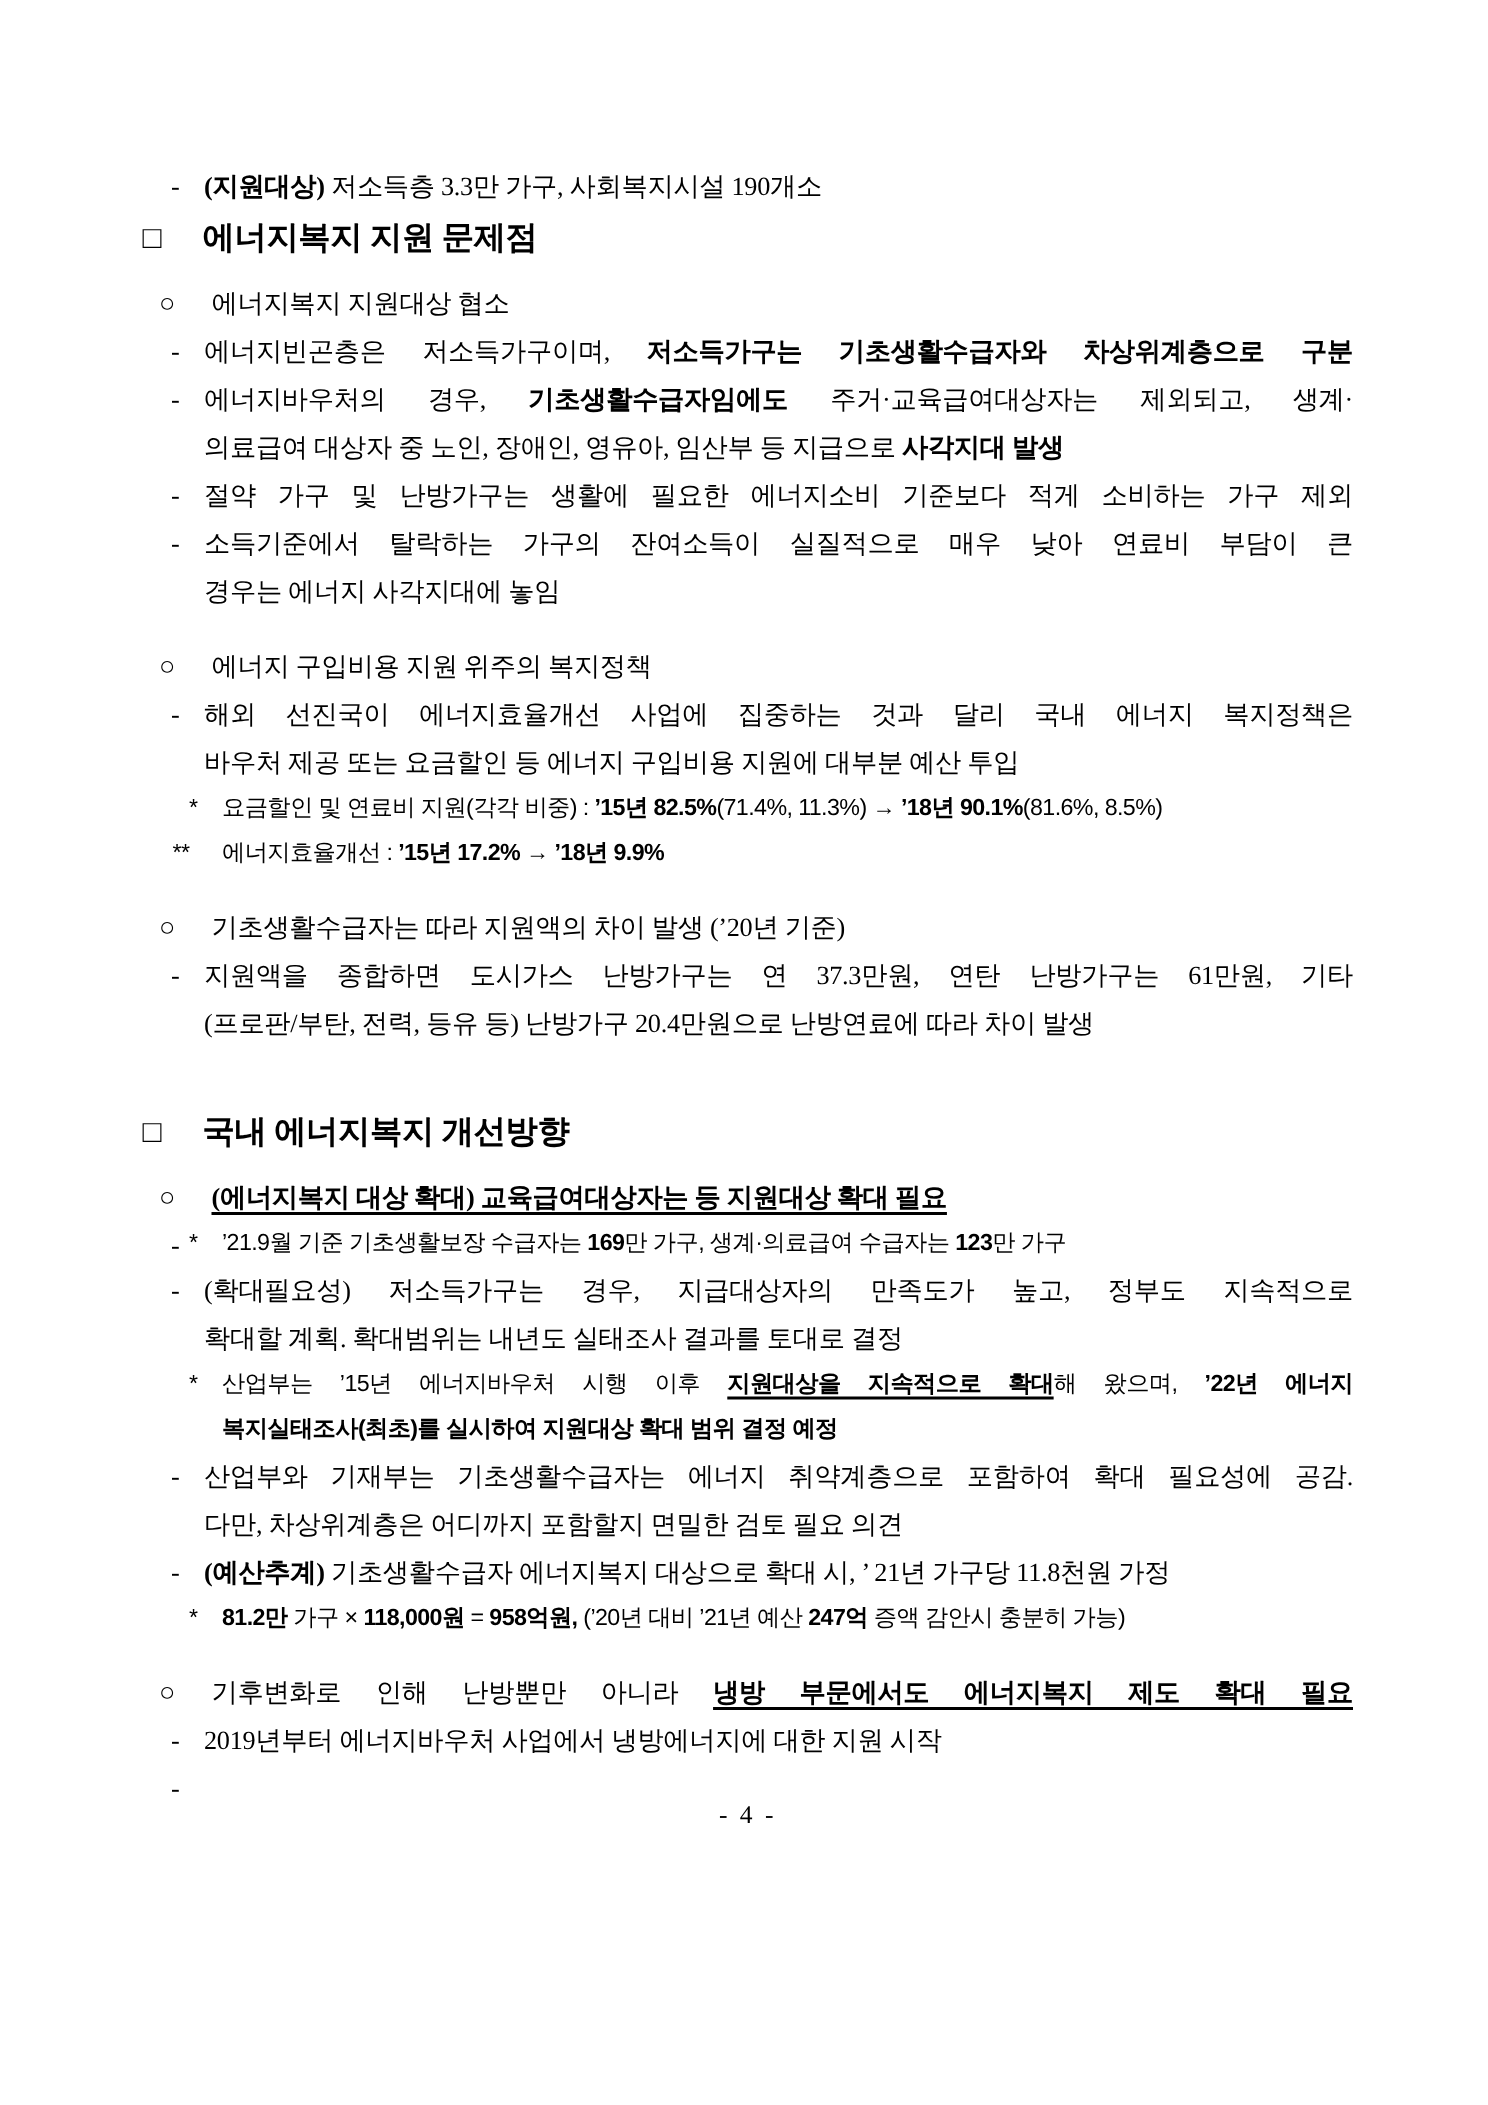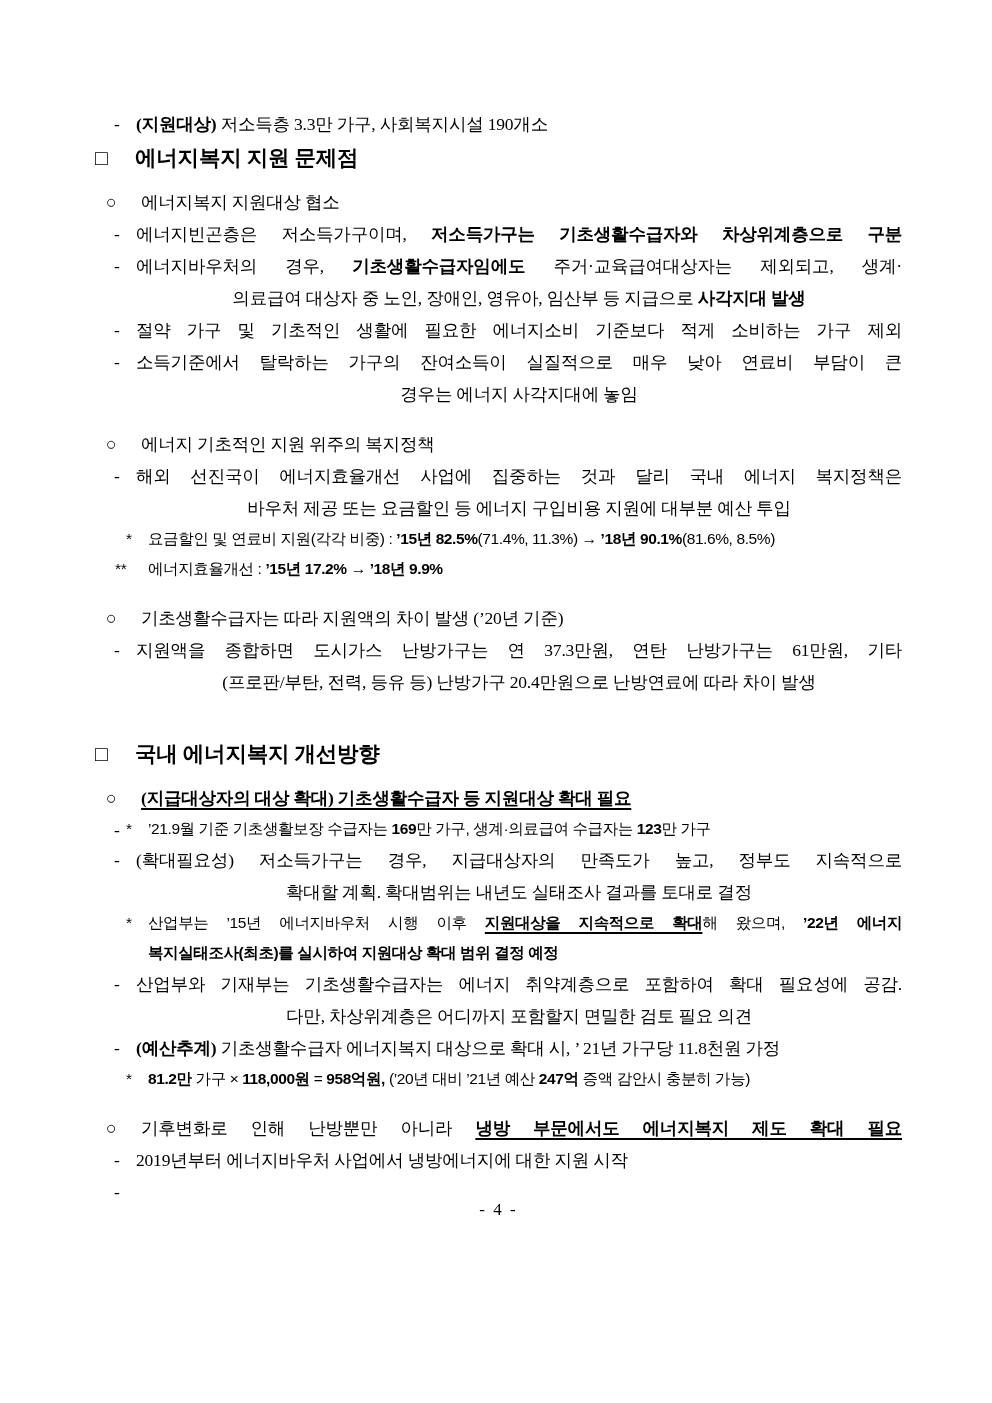--- a/index.html
+++ b/index.html
@@ -14,21 +14,21 @@
   
   .h1{font-size:21.5px;font-weight:bold;line-height:36px;padding-left:40px;margin:0 0 10px 0;}
   .h1 .bullet{left:0;font-weight:normal;font-size:21px;}
   
   .circle{padding-left:46px;margin-top:18px;}
   .circle .bullet{left:11px;font-size:18px;}
   
   .dash{padding-left:41px;}
   .dash .bullet{left:19px;}
   
-  .cont{padding-left:41px;text-align:center;}
+  .cont{padding-left:41px;}
   
   .foot,.footc{
     font-family:"Liberation Sans","DejaVu Sans",sans-serif;
     font-size:15.5px;line-height:30px;padding-left:53px;letter-spacing:-0.4px;
   }
   .foot .bullet{left:31px;}
   .foot2 .bullet{left:20px;}
   .b{font-weight:bold;margin-top:25px;}
   .u{text-decoration:underline;text-underline-offset:4px;text-decoration-thickness:1.5px;}
   .just{text-align:justify;text-align-last:justify;}
@@ -63,33 +63,33 @@
 
   <div class="line cont">
     <span>의료급여 대상자 중 노인, 장애인, 영유아, 임산부 등 지급으로 </span><span class="b">사각지대 발생</span>
   </div>
 
   <div class="line dash just">
     <span class="bullet">-</span>
   </div>
 
   <div class="line cont just">
-    <span>절약 가구 및 기초적인 생활에 필요한 에너지소비 기준보다 적게 소비하는 가구 제외</span>
+    <span>절약 가구 및 난방가구는 생활에 필요한 에너지소비 기준보다 적게 소비하는 가구 제외</span>
   </div>
 
   <div class="line dash just">
     <span class="bullet">-</span><span>소득기준에서 탈락하는 가구의 잔여소득이 실질적으로 매우 낮아 연료비 부담이 큰</span>
   </div>
 
   <div class="line cont">
     <span>경우는 에너지 사각지대에 놓임</span>
   </div>
 
   <div class="line circle">
-    <span class="bullet">○</span><span>에너지 기초적인 지원 위주의 복지정책</span>
+    <span class="bullet">○</span><span>에너지 구입비용 지원 위주의 복지정책</span>
   </div>
 
   <div class="line dash just">
     <span class="bullet">-</span><span>해외 선진국이 에너지효율개선 사업에 집중하는 것과 달리 국내 에너지 복지정책은</span>
   </div>
 
   <div class="line cont">
     <span>바우처 제공 또는 요금할인 등 에너지 구입비용 지원에 대부분 예산 투입</span>
   </div>
 
@@ -111,21 +111,21 @@
 
   <div class="line cont">
     <span>(프로판/부탄, 전력, 등유 등) 난방가구 20.4만원으로 난방연료에 따라 차이 발생</span>
   </div>
 
   <div class="line h1 gap-xl">
     <span class="bullet">□</span><span>국내 에너지복지 개선방향</span>
   </div>
 
   <div class="line circle mt0">
-    <span class="bullet">○</span><span class="b u">(지급대상자의 대상 확대) 기초생활수급자 등 지원대상 확대 필요</span>
+    <span class="bullet">○</span><span class="b u">(에너지복지 대상 확대) 교육급여대상자는 등 지원대상 확대 필요</span>
   </div>
 
   <div class="line dash">
     <span class="bullet">-</span>
   </div>
 
   <div class="line foot">
     <span class="bullet">*</span><span>’21.9월 기준 기초생활보장 수급자는 </span><span class="b">169</span><span>만 가구, 생계·의료급여 수급자는 </span><span class="b">123</span><span>만 가구</span>
   </div>
 

